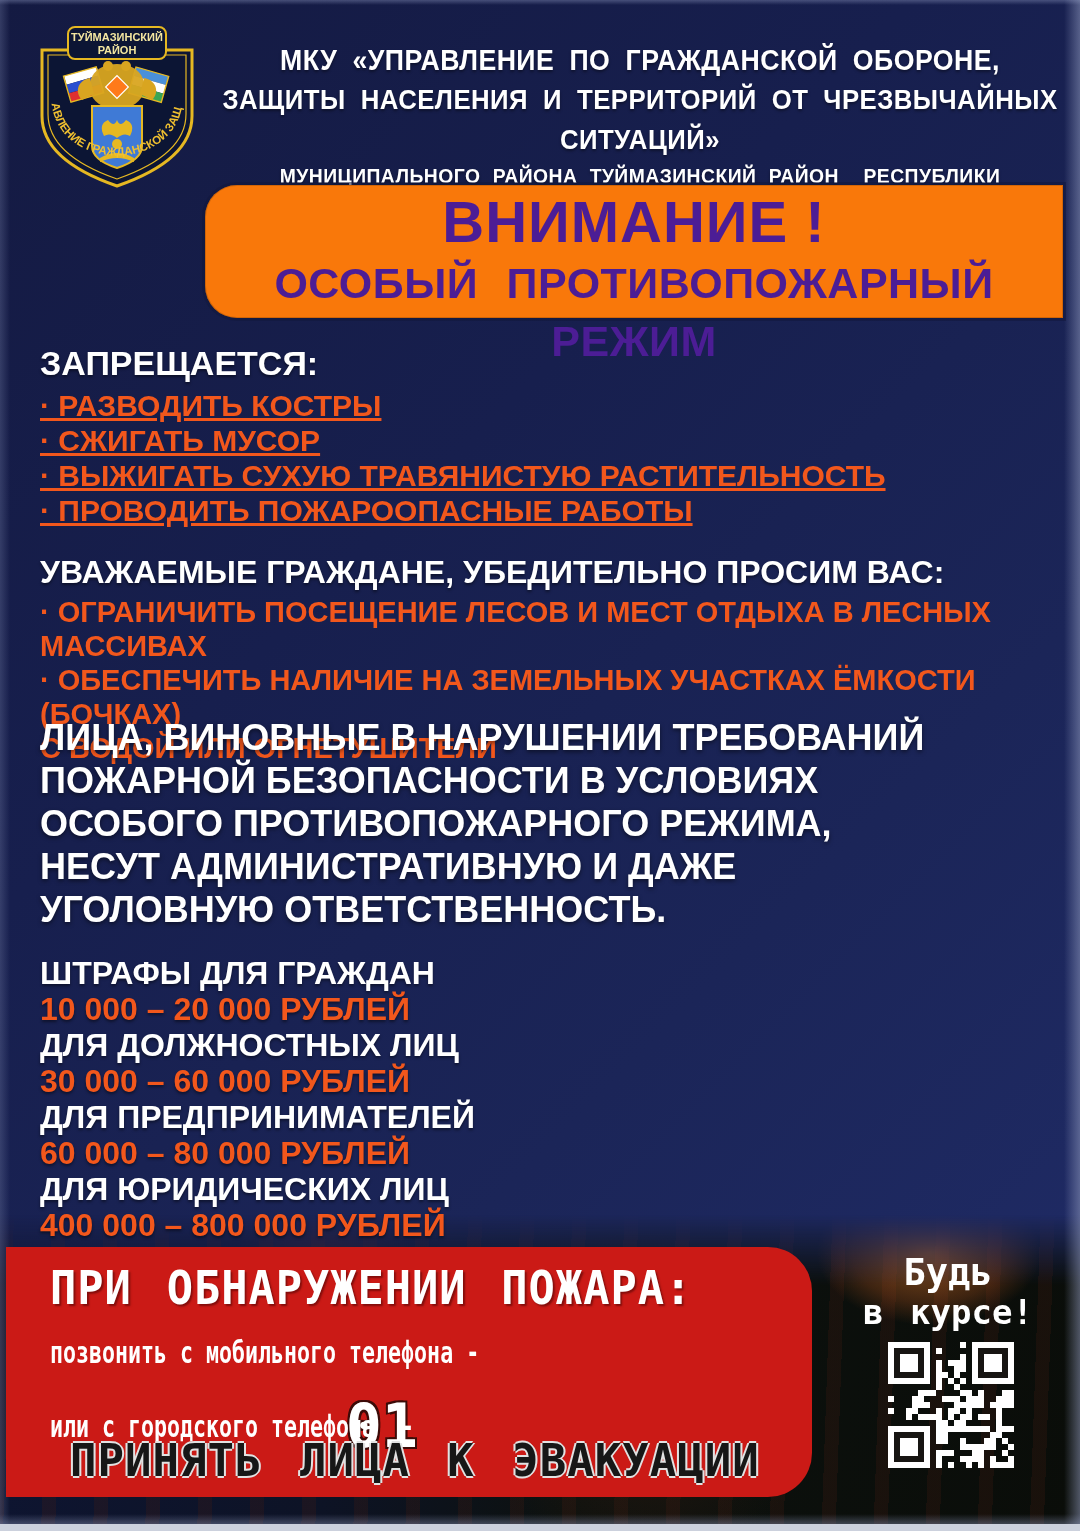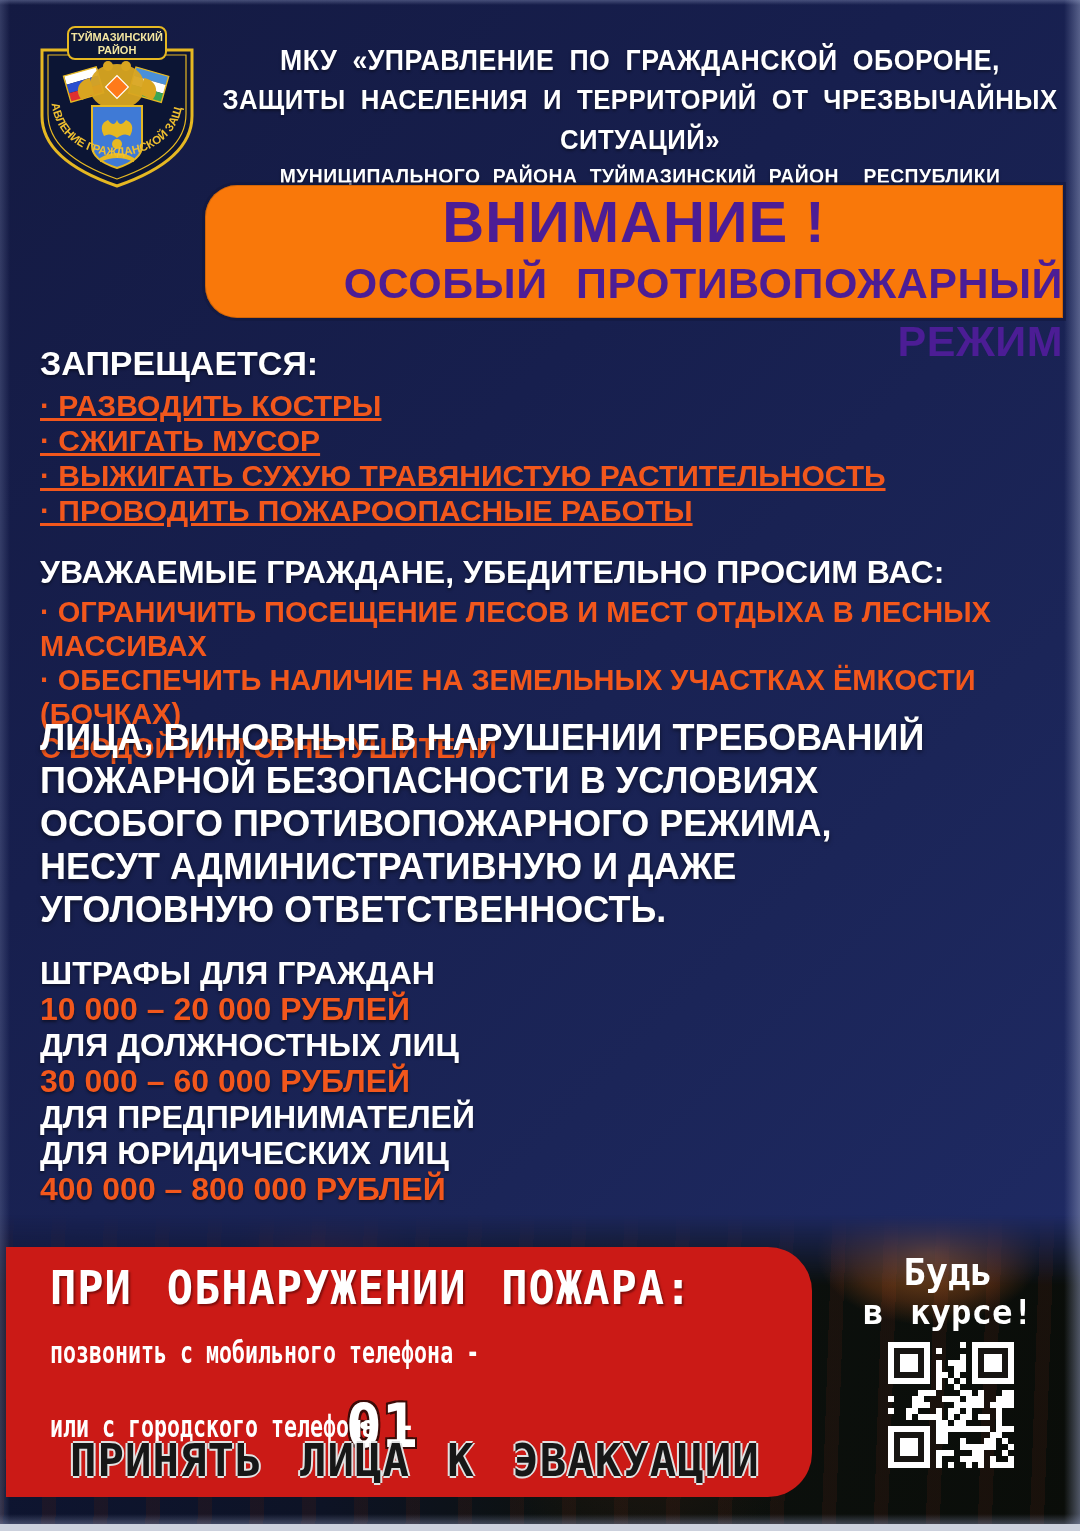--- a/index.html
+++ b/index.html
@@ -44,21 +44,21 @@
   .org-title{position:absolute;left:180px;top:40px;width:920px;text-align:center;color:#fff;
     font-weight:bold;transform:scaleX(.92);text-shadow:0 2px 3px rgba(0,0,0,.4);}
   .org-l1{font-size:29px;line-height:40px;word-spacing:8px;letter-spacing:.5px;}
   .org-l2{font-size:28px;line-height:40px;word-spacing:8px;letter-spacing:.5px;}
   .org-l3{font-size:21px;line-height:32px;word-spacing:7px;letter-spacing:.5px;}
   
   .banner{position:absolute;left:205px;top:185px;width:858px;height:133px;background:#f9780a;
     border-radius:32px 0 0 32px;box-shadow:0 0 0 3px rgba(18,24,60,.55), inset 0 0 0 1px rgba(120,60,0,.3);
     color:#4c1d95;text-align:center;}
   .banner-title{font-size:58px;font-weight:bold;line-height:64px;margin-top:5px;letter-spacing:1px;}
-  .banner-sub{font-size:43px;font-weight:bold;line-height:58px;word-spacing:16px;letter-spacing:.5px;text-align:right;}
+  .banner-sub{font-size:43px;font-weight:bold;line-height:58px;word-spacing:16px;letter-spacing:.5px;}
   
   .sec{position:absolute;left:40px;color:#fff;font-weight:bold;}
   .lines{white-space:pre-line;}
   .sec-heading{color:#fff;text-shadow:0 2px 3px rgba(0,0,0,.45);}
   .orange{color:#f2571c;}
   .prohibited{top:342px;}
   .prohibited .sec-heading{font-size:34px;line-height:42px;}
   .prohibited .items{font-size:30px;line-height:35px;margin-top:4px;text-decoration:underline;}
   .request{top:552px;}
   .request .sec-heading{font-size:32px;line-height:40px;}
@@ -183,20 +183,21 @@
 ОСОБОГО ПРОТИВОПОЖАРНОГО РЕЖИМА,
 НЕСУТ АДМИНИСТРАТИВНУЮ И ДАЖЕ
 УГОЛОВНУЮ ОТВЕТСТВЕННОСТЬ.</div>
 
   <div class="sec fines">
     <div>ШТРАФЫ ДЛЯ ГРАЖДАН</div>
     <div class="orange">10 000 – 20 000 РУБЛЕЙ</div>
     <div>ДЛЯ ДОЛЖНОСТНЫХ ЛИЦ</div>
     <div class="orange">30 000 – 60 000 РУБЛЕЙ</div>
     <div>ДЛЯ ПРЕДПРИНИМАТЕЛЕЙ</div>
+    <div class="orange">60 000 – 80 000 РУБЛЕЙ</div>
     <div>ДЛЯ ЮРИДИЧЕСКИХ ЛИЦ</div>
     <div class="orange">400 000 – 800 000 РУБЛЕЙ</div>
   </div>
 
   <div class="alert">
     <div class="alert-heading">ПРИ ОБНАРУЖЕНИИ ПОЖАРА:</div>
     <div class="phone-row r1">
       <span class="phone-label">позвонить с мобильного телефона -</span>
     </div>
     <div class="phone-row r2">

